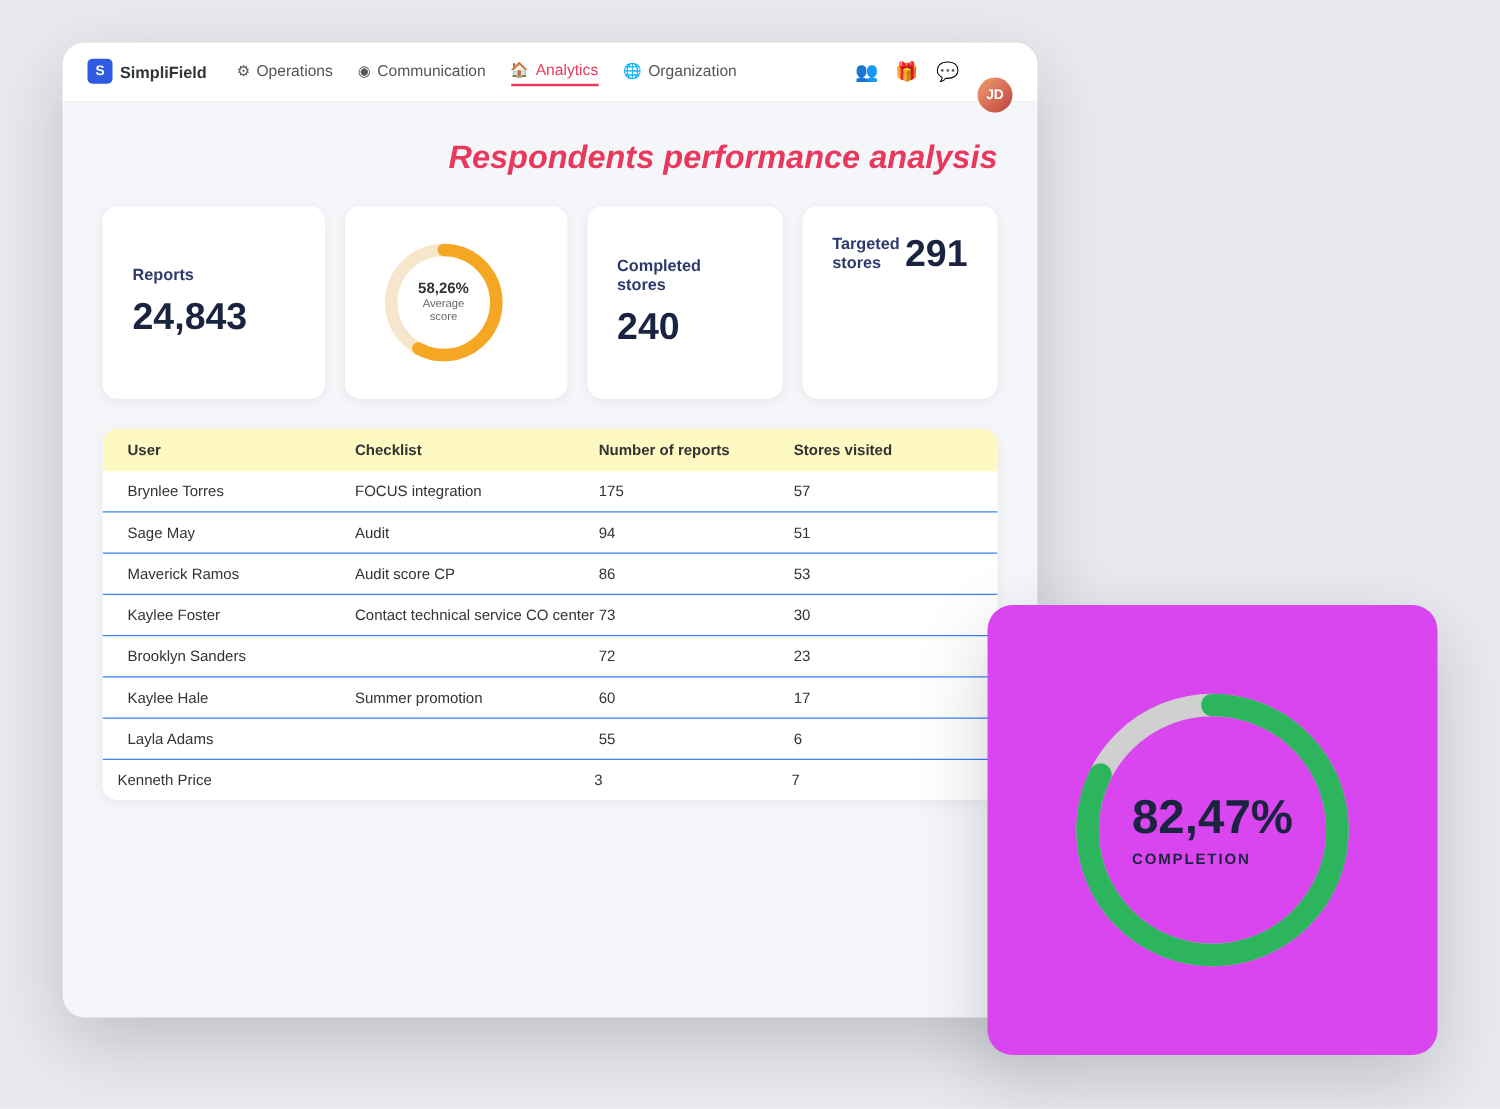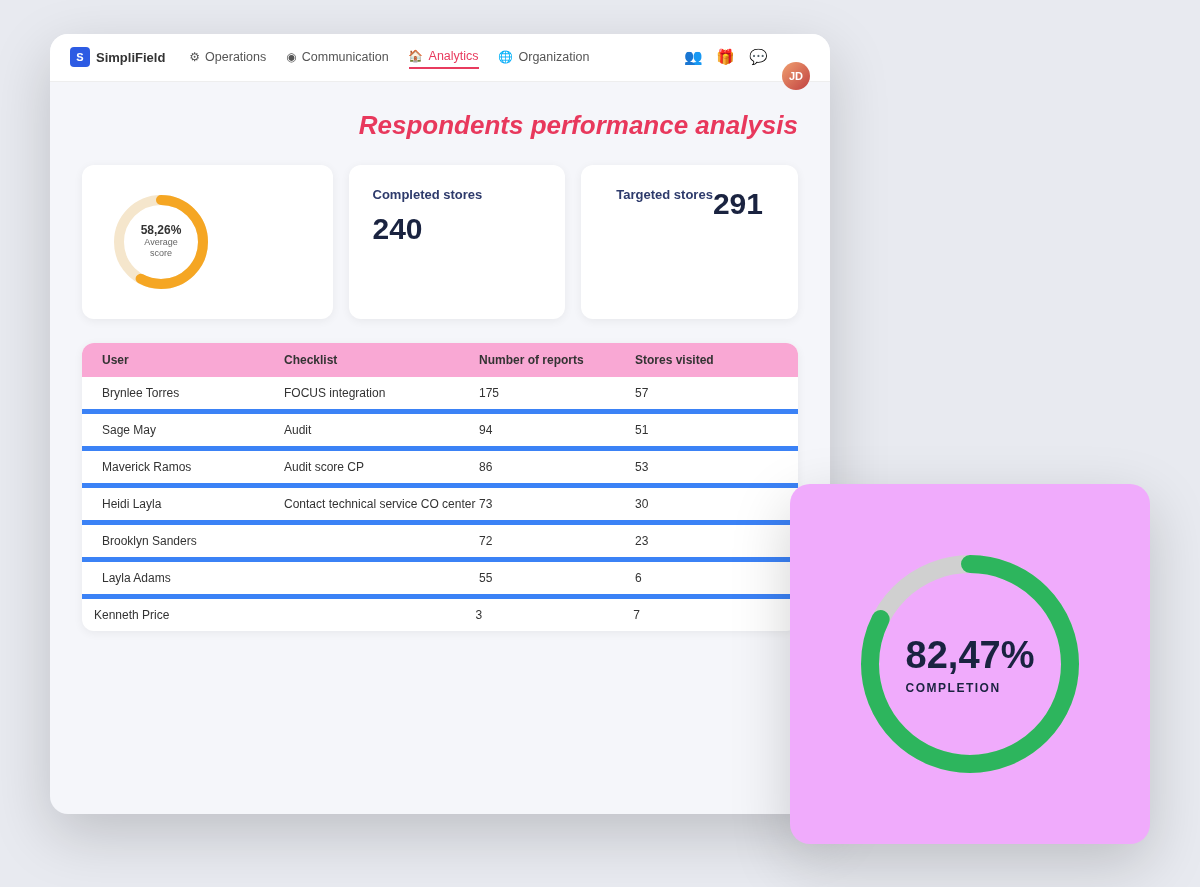--- a/index.html
+++ b/index.html
@@ -148,20 +148,21 @@
       flex: 1.2;
       display: flex;
       align-items: center;
     }
 
     .stat-card.completed {
       flex: 1;
       display: flex;
       flex-direction: column;
       align-items: flex-start;
+      justify-content: center;
     }
 
     .stat-card.targeted {
       flex: 1;
       display: flex;
       flex-direction: row;
       align-items: flex-start;
       justify-content: center;
     }
 
@@ -210,49 +211,49 @@
     
     .data-table {
       background: #fff;
       border-radius: 12px;
       overflow: hidden;
       box-shadow: 0 2px 10px rgba(0,0,0,0.06);
     }
     .table-header {
       display: grid;
       grid-template-columns: 1.4fr 1.5fr 1.2fr 1.1fr;
-      background: #f9a8d4;
+      background: #fef9c3;
       padding: 10px 20px;
     }
     .table-header-cell {
       font-size: 12px;
       font-weight: 600;
       color: #333;
     }
     .table-row {
       display: grid;
       grid-template-columns: 1.4fr 1.5fr 1.2fr 1.1fr;
       padding: 9px 20px;
-      border-bottom: 5px solid #3b82f6;
+      border-bottom: 1px solid #3b82f6;
       align-items: center;
     }
     .table-row:last-child { border-bottom: none; padding-left: 12px; }
     .table-cell {
       font-size: 12px;
       color: #333;
     }
 
     
     .completion-card {
       position: absolute;
       bottom: 10px;
       right: 0px;
       width: 360px;
       height: 360px;
-      background: #f0abfc;
+      background: #d946ef;
       border-radius: 20px;
       box-shadow: 0 20px 60px rgba(0,0,0,0.18);
       display: flex;
       flex-direction: column;
       align-items: center;
       justify-content: center;
     }
 
     .big-donut-container {
       position: relative;
@@ -323,20 +324,24 @@
         <div class="avatar">JD</div>
       </div>
     </nav>
 
     <div class="main-content">
 
       <h1 class="page-title">Respondents performance analysis</h1>
 
       <div class="stats-row">
 
+        <div class="stat-card reports">
+          <div class="stat-label">Reports</div>
+          <div class="stat-value">24,843</div>
+        </div>
 
         <div class="stat-card donut-card">
           <div class="donut-container">
             <svg width="110" height="110" viewBox="0 0 110 110">
               <circle cx="55" cy="55" r="42" fill="none" stroke="#f5e6cc" stroke-width="10"></circle>
               <circle cx="55" cy="55" r="42" fill="none" stroke="#f5a623" stroke-width="10" stroke-dasharray="153 111" stroke-linecap="round"></circle>
             </svg>
             <div class="donut-text">
               <span class="donut-pct">58,26%</span>
               <span class="donut-sub">Average score</span>
@@ -376,30 +381,36 @@
     <div class="table-cell">94</div>
     <div class="table-cell">51</div>
   </div>
             <div class="table-row">
     <div class="table-cell">Maverick Ramos</div>
     <div class="table-cell">Audit score CP</div>
     <div class="table-cell">86</div>
     <div class="table-cell">53</div>
   </div>
             <div class="table-row">
-    <div class="table-cell">Heidi Layla</div>
+    <div class="table-cell">Kaylee Foster</div>
     <div class="table-cell">Contact technical service CO center</div>
     <div class="table-cell">73</div>
     <div class="table-cell">30</div>
   </div>
             <div class="table-row">
     <div class="table-cell">Brooklyn Sanders</div>
     <div class="table-cell"></div>
     <div class="table-cell">72</div>
     <div class="table-cell">23</div>
+  </div>
+            <div class="table-row">
+    <div class="table-cell">Kaylee Hale</div>
+    <div class="table-cell">Summer promotion</div>
+    <div class="table-cell">60</div>
+    <div class="table-cell">17</div>
   </div>
             <div class="table-row">
     <div class="table-cell">Layla Adams</div>
     <div class="table-cell"></div>
     <div class="table-cell">55</div>
     <div class="table-cell">6</div>
   </div>
             <div class="table-row">
     <div class="table-cell">Kenneth Price</div>
     <div class="table-cell"></div>

